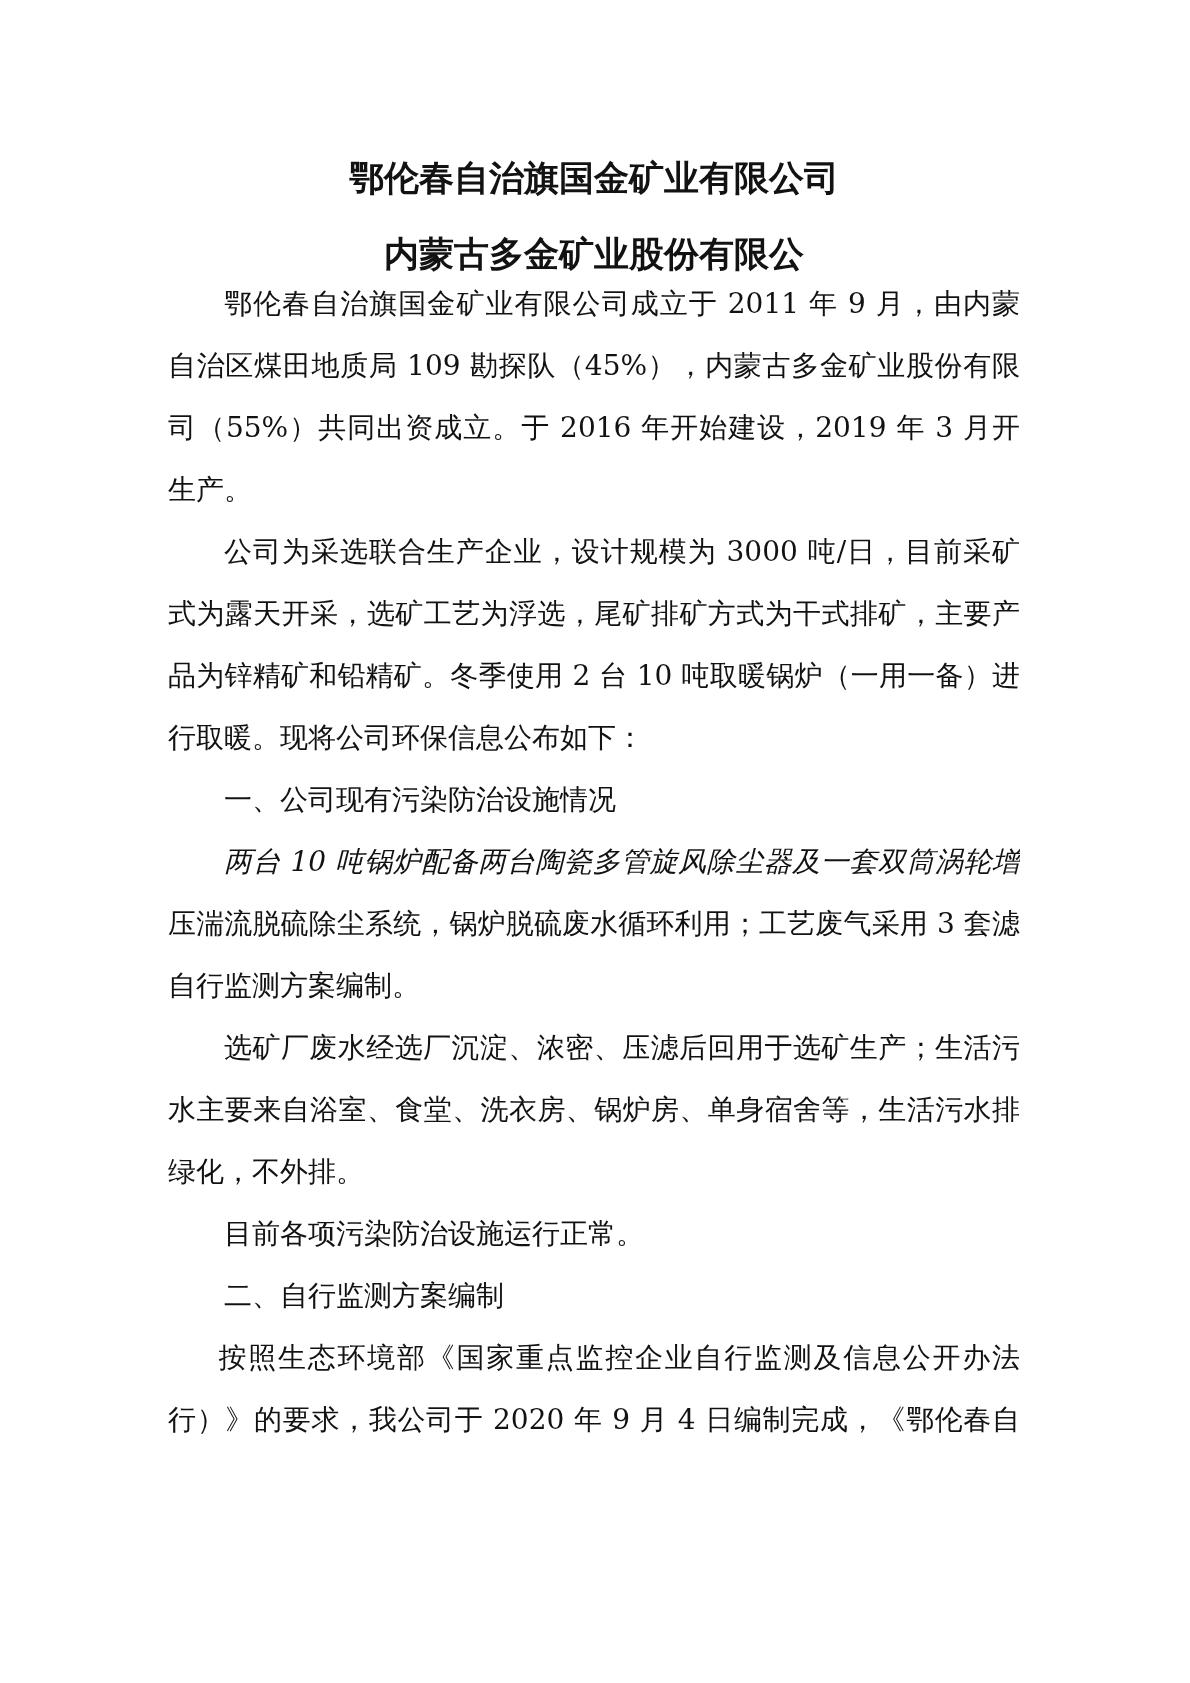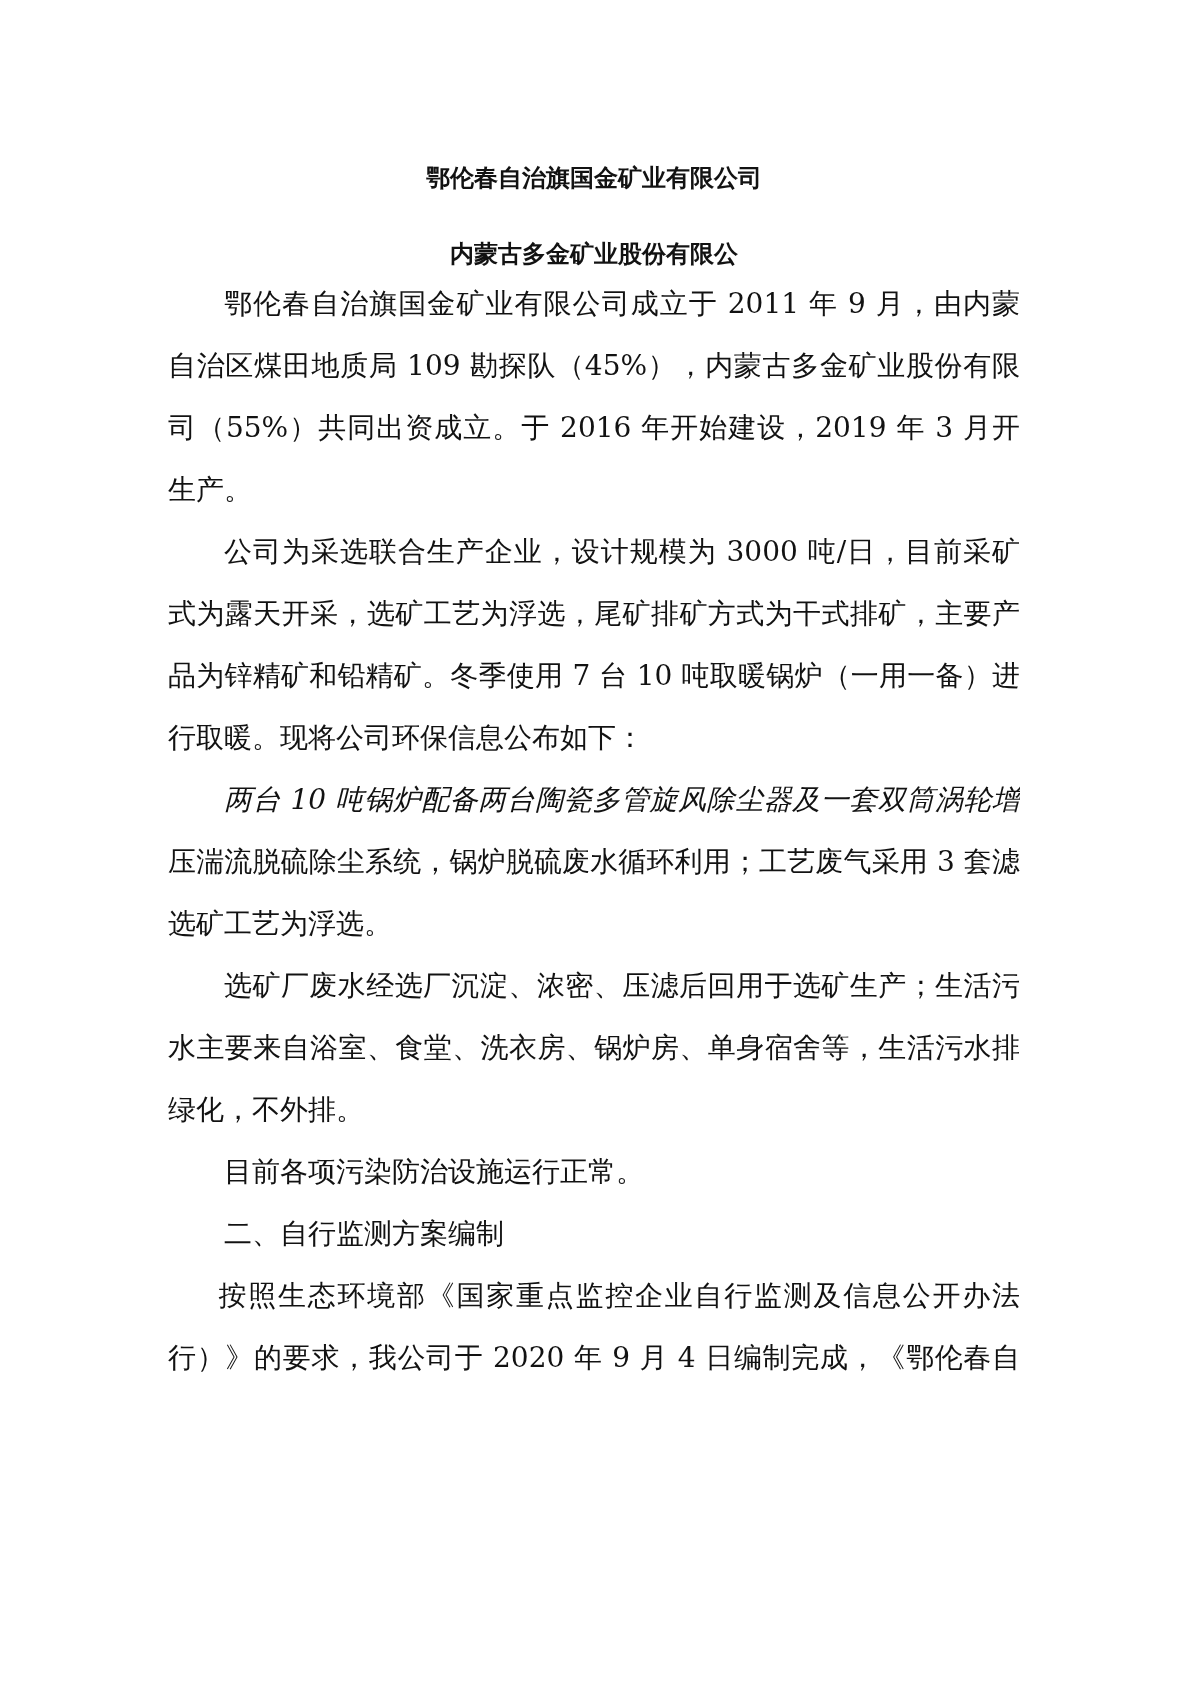--- a/index.html
+++ b/index.html
@@ -9,21 +9,21 @@
   }
   .page {
     position: relative;
     width: 1190px; height: 1683px;
     box-sizing: border-box;
     padding: 150px 170px 0 168px;
     overflow: hidden;
   }
   .doc-title {
     margin: 0;
-    font-size: 24px;
+    font-size: 35px;
     font-weight: bold;
     line-height: 56px;
     text-align: center;
     white-space: nowrap;
   }
   .doc-subtitle { margin: 20px 0 0 0; }
   .body-lines { margin-top: -9px; }
   .line {
     font-size: 28px;
     line-height: 62px;
@@ -40,25 +40,26 @@
 <div class="page" style="background: rgb(255, 255, 255); color: rgb(18, 18, 18);">
   <h1 class="doc-title">鄂伦春自治旗国金矿业有限公司</h1>
   <h2 class="doc-title doc-subtitle">内蒙古多金矿业股份有限公</h2>
   <div class="body-lines" id="body-lines">
       <div class="line fill" style="text-indent: 2em;">鄂伦春自治旗国金矿业有限公司成立于 2011 年 9 月，由内蒙古</div>
       <div class="line fill">自治区煤田地质局 109 勘探队（45%），内蒙古多金矿业股份有限公</div>
       <div class="line fill">司（55%）共同出资成立。于 2016 年开始建设，2019 年 3 月开始试</div>
       <div class="line">生产。</div>
       <div class="line fill" style="text-indent: 2em;">公司为采选联合生产企业，设计规模为 3000 吨/日，目前采矿方</div>
       <div class="line fill">式为露天开采，选矿工艺为浮选，尾矿排矿方式为干式排矿，主要产</div>
-      <div class="line fill">品为锌精矿和铅精矿。冬季使用 7 台 10 吨取暖锅炉（一用一备）进</div>
+      <div class="line fill">品为锌精矿和铅精矿。冬季使用 2 台 10 吨取暖锅炉（一用一备）进</div>
       <div class="line">行取暖。现将公司环保信息公布如下：</div>
+      <div class="line" style="text-indent: 2em;">一、公司现有污染防治设施情况</div>
       <div class="line fill" style="text-indent: 2em; font-style: italic;">两台 10 吨锅炉配备两台陶瓷多管旋风除尘器及一套双筒涡轮增</div>
       <div class="line fill">压湍流脱硫除尘系统，锅炉脱硫废水循环利用；工艺废气采用 3 套滤</div>
-      <div class="line">选矿工艺为浮选。</div>
+      <div class="line">自行监测方案编制。</div>
       <div class="line fill" style="text-indent: 2em;">选矿厂废水经选厂沉淀、浓密、压滤后回用于选矿生产；生活污</div>
       <div class="line fill">水主要来自浴室、食堂、洗衣房、锅炉房、单身宿舍等，生活污水排</div>
       <div class="line">绿化，不外排。</div>
       <div class="line" style="text-indent: 2em;">目前各项污染防治设施运行正常。</div>
       <div class="line bold" style="text-indent: 2em;">二、自行监测方案编制</div>
       <div class="line fill" style="text-indent: 1.8em;">按照生态环境部《国家重点监控企业自行监测及信息公开办法（实</div>
       <div class="line fill">行）》的要求，我公司于 2020 年 9 月 4 日编制完成，《鄂伦春自治</div>
     </div>
 </div>
 

